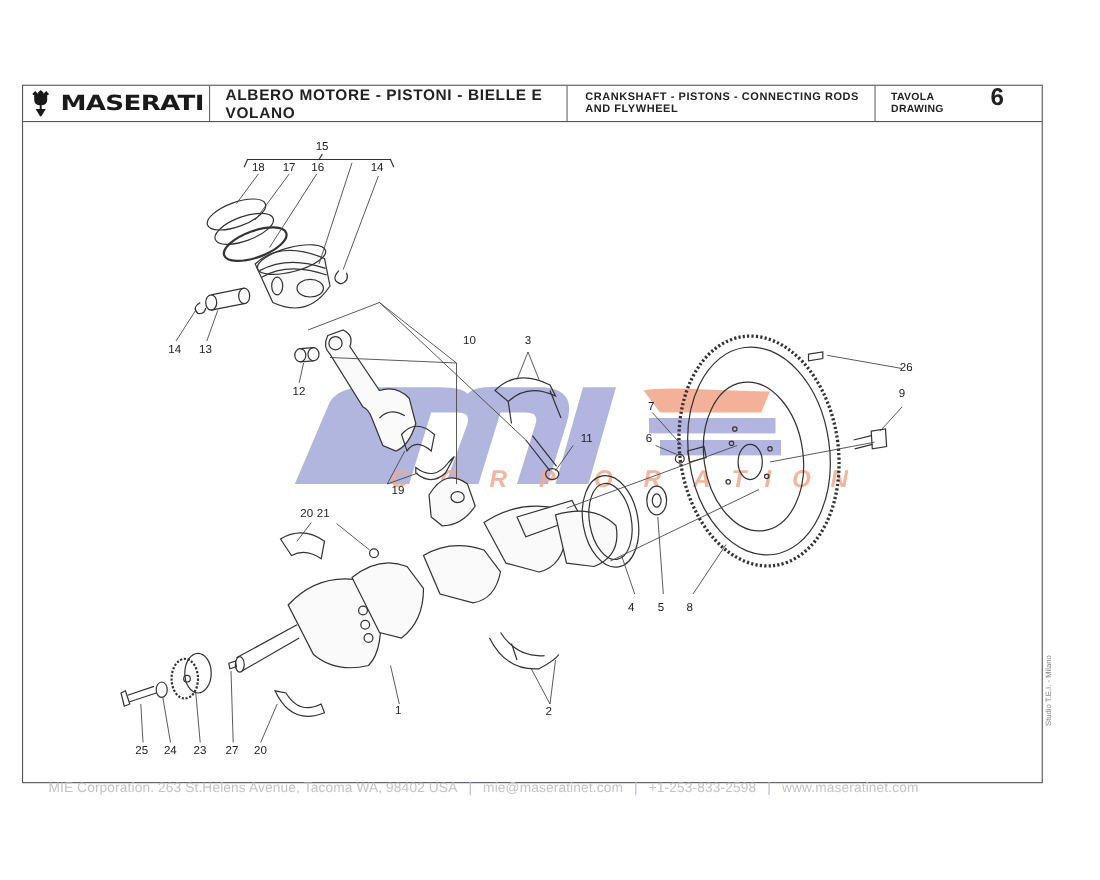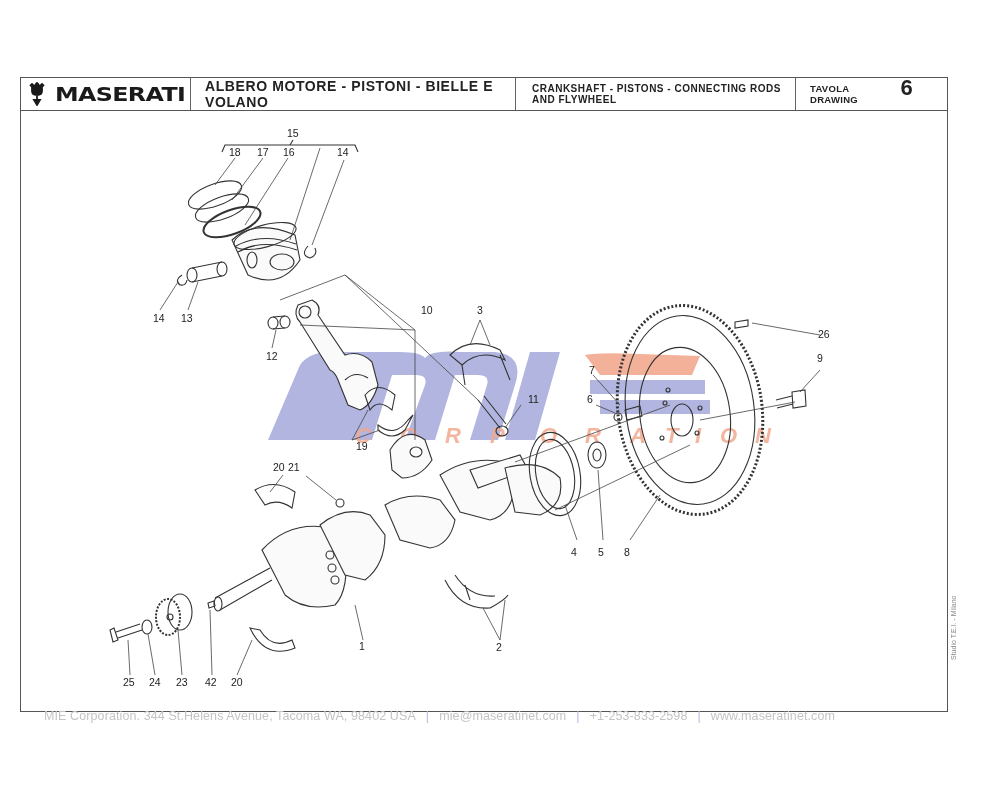--- a/index.html
+++ b/index.html
@@ -258,21 +258,21 @@
   <span class="lbl" style="left:273px;top:461px">20</span>
   <span class="lbl" style="left:288px;top:461px">21</span>
   <span class="lbl" style="left:571px;top:546px">4</span>
   <span class="lbl" style="left:598px;top:546px">5</span>
   <span class="lbl" style="left:624px;top:546px">8</span>
   <span class="lbl" style="left:359px;top:640px">1</span>
   <span class="lbl" style="left:496px;top:641px">2</span>
   <span class="lbl" style="left:123px;top:676px">25</span>
   <span class="lbl" style="left:149px;top:676px">24</span>
   <span class="lbl" style="left:176px;top:676px">23</span>
-  <span class="lbl" style="left:205px;top:676px">42</span>
+  <span class="lbl" style="left:205px;top:676px">27</span>
   <span class="lbl" style="left:231px;top:676px">20</span>
 </div>
 
 <div class="studio">Studio T.E.I. - Milano</div>
 
 <div class="footer">
-  <span>MIE Corporation. 344 St.Helens Avenue, Tacoma WA, 98402 USA</span><span class="sep">|</span><span>mie@maseratinet.com</span><span class="sep">|</span><span>+1-253-833-2598</span><span class="sep">|</span><span>www.maseratinet.com</span>
+  <span>MIE Corporation. 263 St.Helens Avenue, Tacoma WA, 98402 USA</span><span class="sep">|</span><span>mie@maseratinet.com</span><span class="sep">|</span><span>+1-253-833-2598</span><span class="sep">|</span><span>www.maseratinet.com</span>
 </div>
 
 </body></html>

